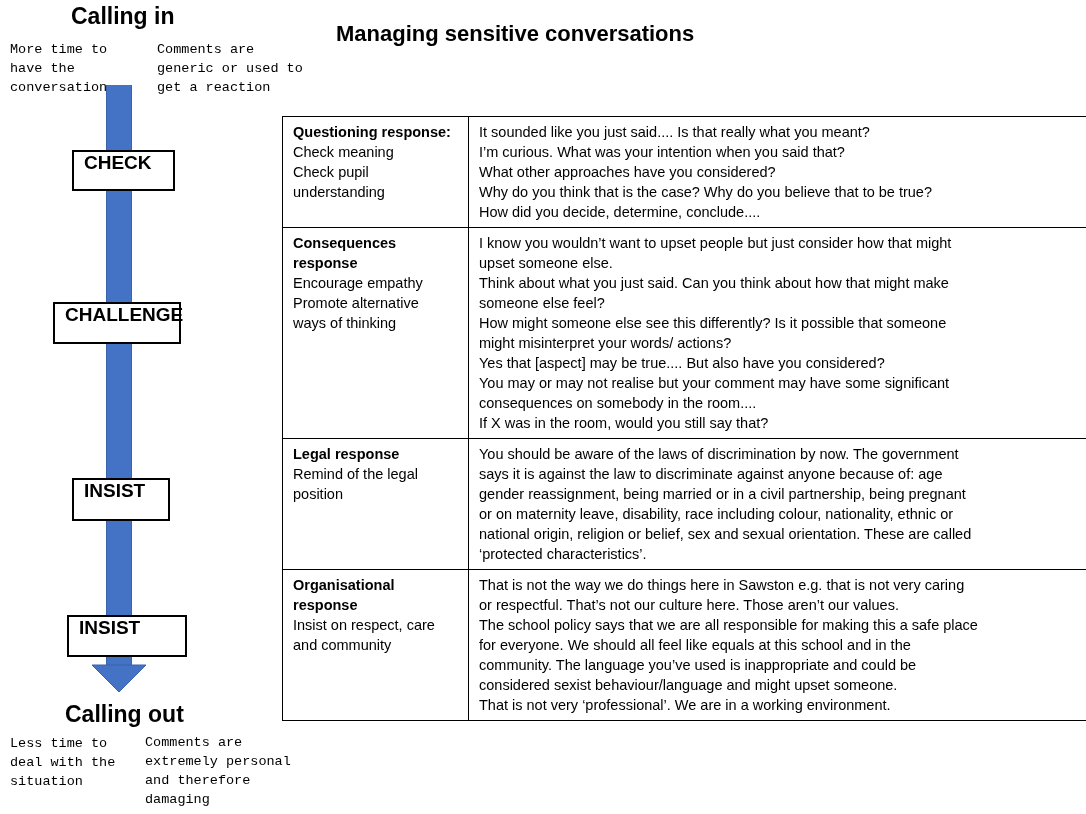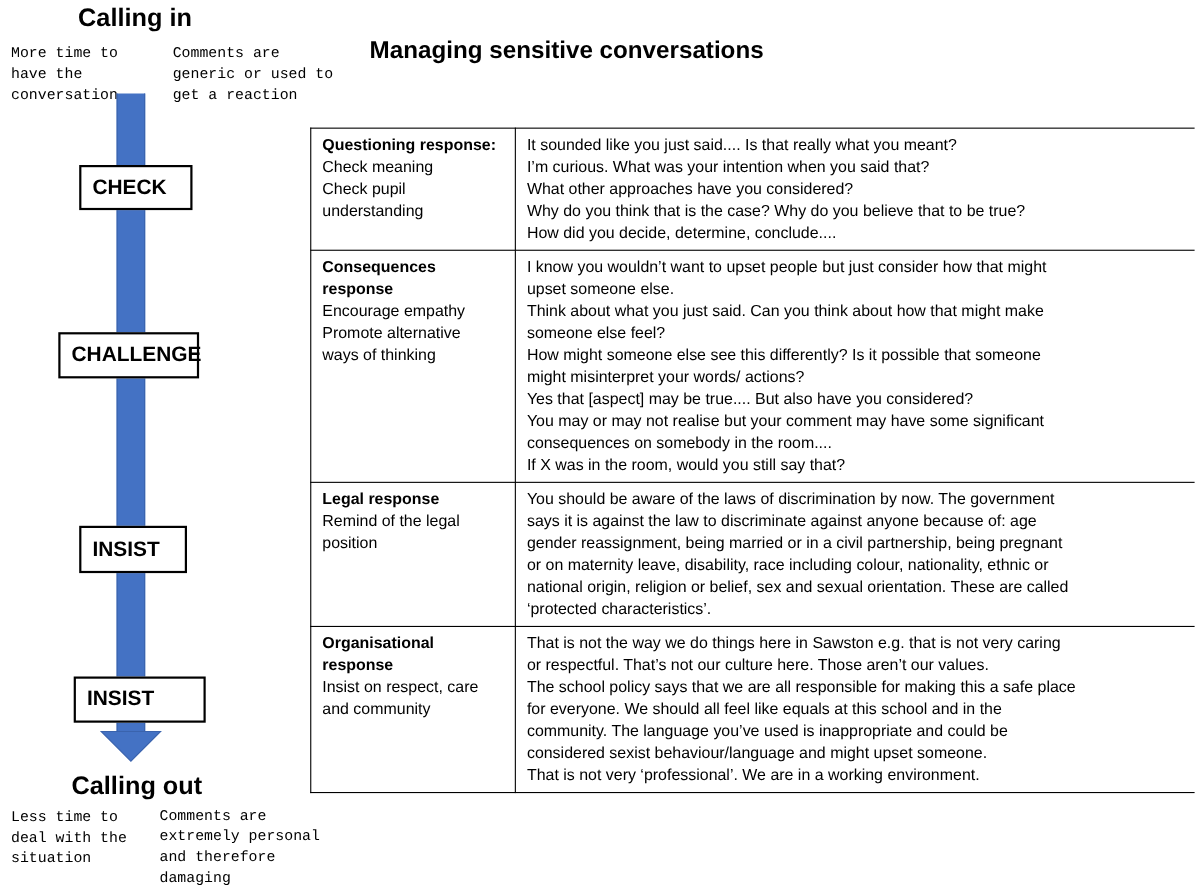--- a/index.html
+++ b/index.html
@@ -7,21 +7,21 @@
     width: 1086px; height: 814px; position: relative; overflow: hidden;
     font-family: "Liberation Sans", "DejaVu Sans", sans-serif; color: #000;
   }
   .abs { position: absolute; }
   .heading-big { font-weight: bold; font-size: 23px; white-space: nowrap; }
   .note { font-size: 13.5px; line-height: 19px; font-family: Liberation Mono, monospace; }
   .title { font-weight: bold; font-size: 22px; white-space: nowrap; }
   .shaft { background: #4472c4; border-left: 1px solid #3a63ad; border-right: 1px solid #3a63ad; }
   .stage-box {
     position: absolute; background: #fff; border: 2px solid #000; box-sizing: border-box;
-    font-weight: bold; font-size: 19px; display: flex; align-items: center; padding-left: 10px;
+    font-weight: bold; font-size: 19px; display: flex; padding-left: 10px;
   }
   table.responses {
     position: absolute; left: 282px; top: 116px; width: 816px;
     border-collapse: collapse; font-size: 14.5px; line-height: 20px;
   }
   table.responses td {
     border: 1.5px solid #000; vertical-align: top; padding: 5px 10px 5px 10px;
   }
   td.label-cell { width: 165px; }
   .label-title { font-weight: bold; }
@@ -35,21 +35,21 @@
   <span class="line">More time to</span>
   <span class="line">have the</span>
   <span class="line">conversation</span>
 </div>
 <div class="abs note" style="left:157px; top:40px;">
   <span class="line">Comments are</span>
   <span class="line">generic or used to</span>
   <span class="line">get a reaction</span>
 </div>
 
-<div class="abs title" style="left:336px; top:21px;margin-top:12px;">Managing sensitive conversations</div>
+<div class="abs title" style="left:336px; top:21px;">Managing sensitive conversations</div>
 
 <div class="abs shaft" style="left:106px; top:85px; width:24px; height:582px;"></div>
 <svg class="abs" style="left:90px; top:664px;" width="58" height="30">
   <polygon points="2,1 56,1 29,28" fill="#4472c4" stroke="#3a63ad" stroke-width="1"></polygon>
 </svg>
 
 <div class="stage-box" style="left:72px; top:150px; width:103px; height:41px;">
   <span>CHECK</span>
 </div>
 <div class="stage-box" style="left:53px; top:302px; width:128px; height:42px;">

